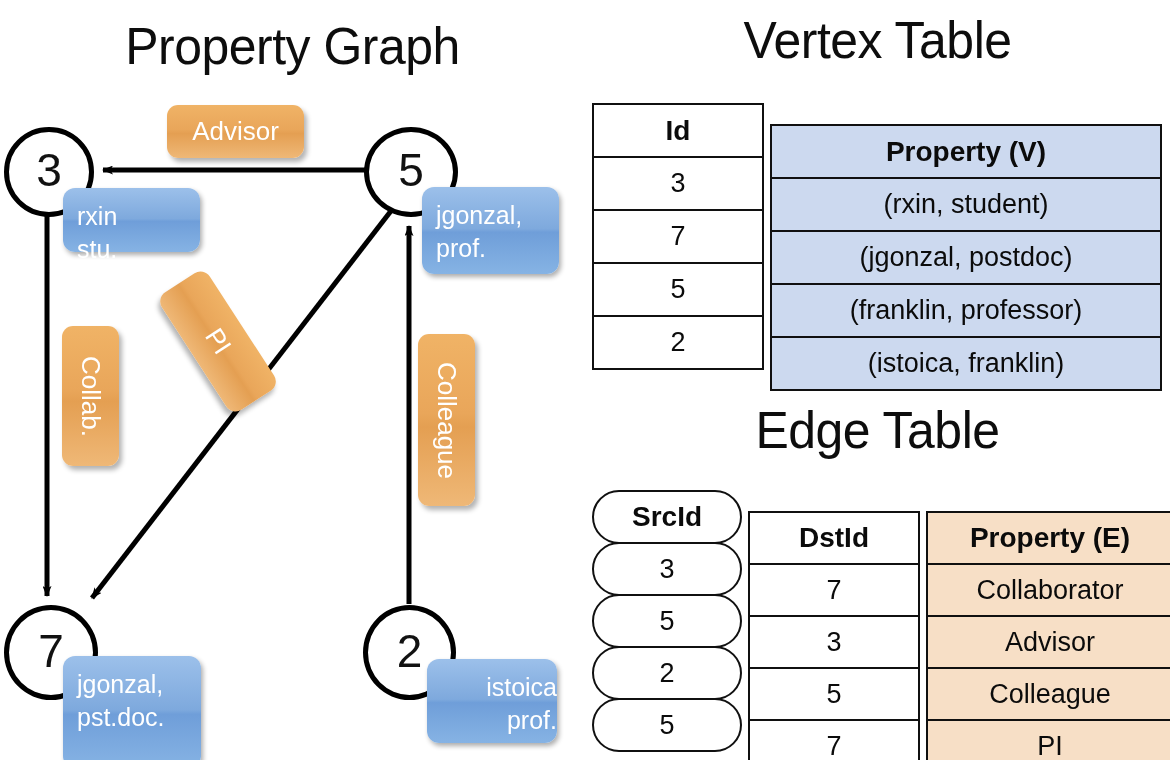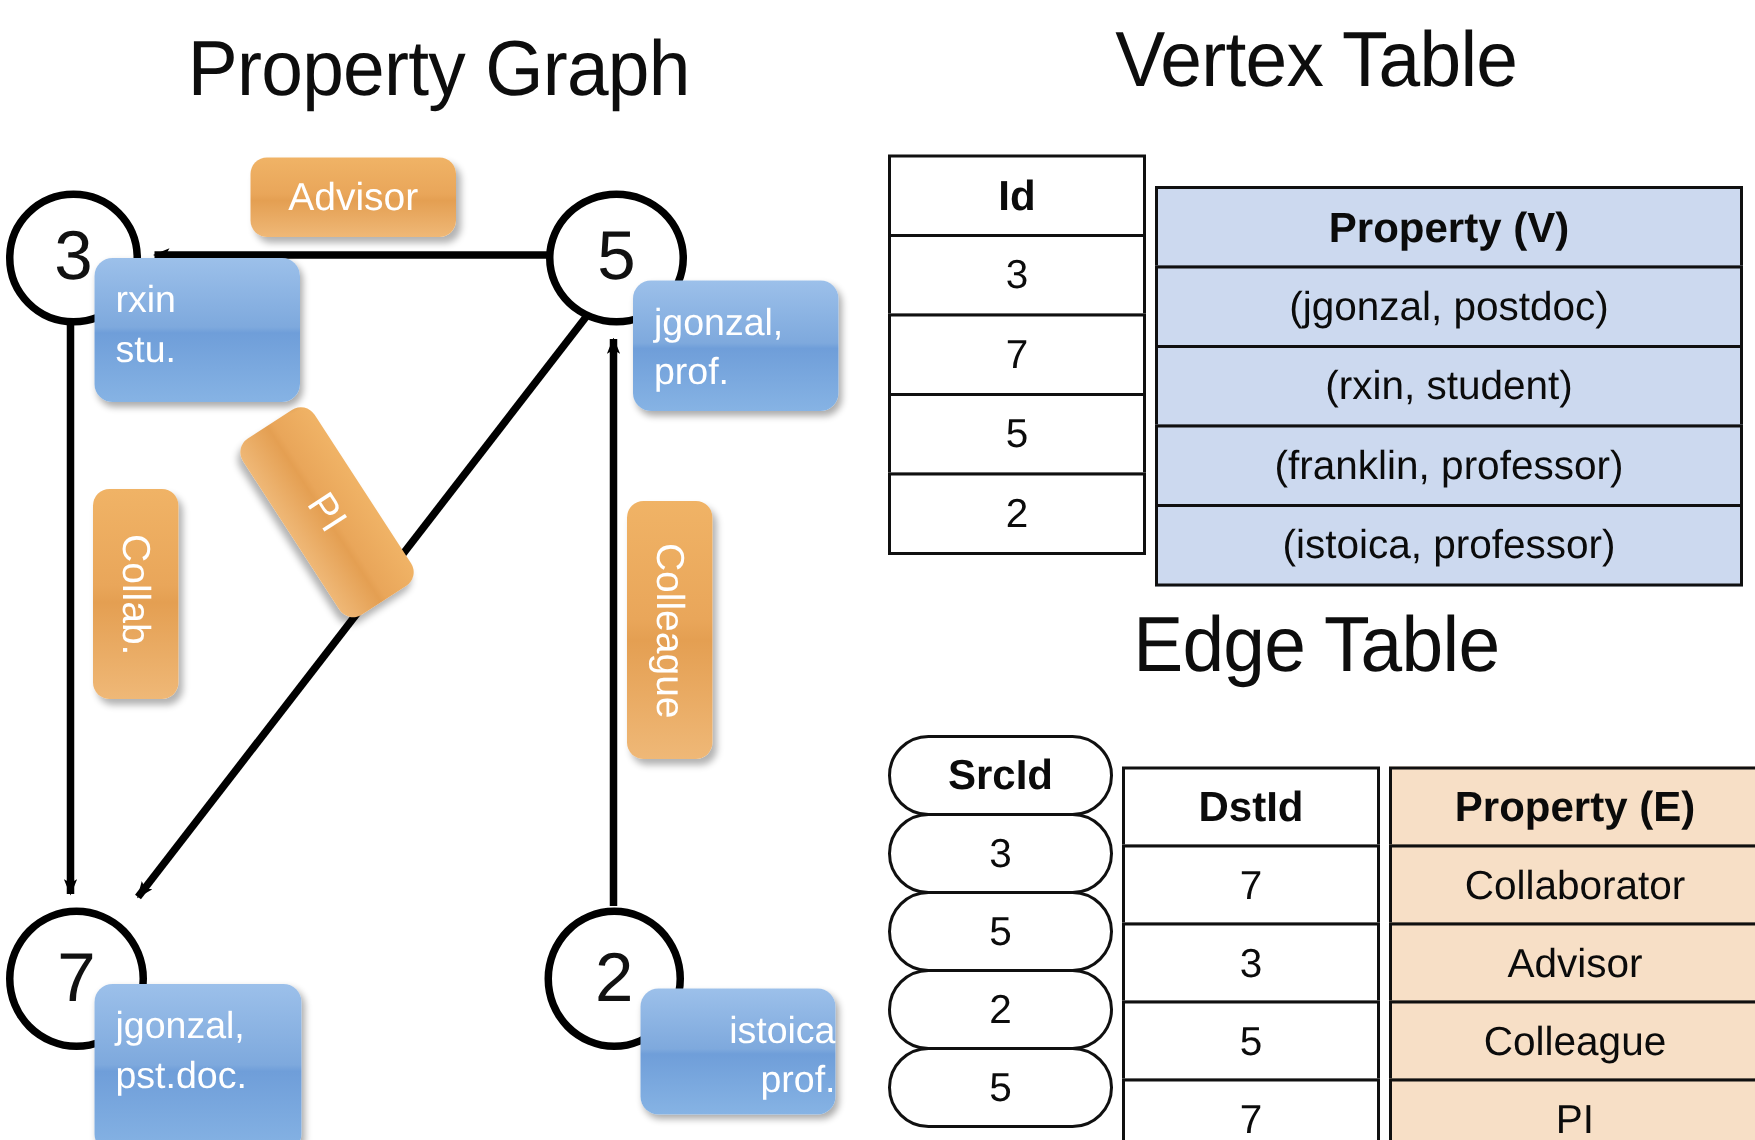--- a/index.html
+++ b/index.html
@@ -61,21 +61,21 @@
     background:linear-gradient(to bottom,#9cc0ea 0%,#7ea9dd 48%,#6f9ed9 52%,#86b3e4 100%);
     box-shadow:2px 3px 5px rgba(0,0,0,0.33);
     color:#fff;
     font-size:25px;
     font-weight:300;
     line-height:1.32;
     padding:12px 0 0 14px;
     box-sizing:border-box;
     z-index:8;
   }
-  #vprop-3{left:63px; top:172px; width:137px;height:96px;}
+  #vprop-3{left:63px; top:188px; width:137px;height:64px;}
   #vprop-5{left:422px;top:187px; width:137px;height:87px;}
   #vprop-7{left:63px; top:656px; width:138px;height:112px;}
   #vprop-2{left:427px;top:659px; width:130px;height:84px;text-align:right;}
 
   
   .eprop{
     position:absolute;
     border-radius:11px;
     background:linear-gradient(to bottom,#f0b366 0%,#e9a65a 46%,#e49f52 54%,#efb877 100%);
     box-shadow:3px 4px 5px rgba(0,0,0,0.30);
@@ -203,24 +203,24 @@
   <div class="tbl" id="vertex-table">
     <div class="tcol col-id">
       <div class="tcell head">Id</div>
       <div class="tcell">3</div>
       <div class="tcell">7</div>
       <div class="tcell">5</div>
       <div class="tcell">2</div>
     </div>
     <div class="tcol col-prop">
       <div class="tcell head">Property (V)</div>
+      <div class="tcell">(rxin, student)</div>
       <div class="tcell">(jgonzal, postdoc)</div>
-      <div class="tcell">(rxin, student)</div>
       <div class="tcell">(franklin, professor)</div>
-      <div class="tcell">(istoica, professor)</div>
+      <div class="tcell">(istoica, franklin)</div>
     </div>
   </div>
 
   <div class="tbl" id="edge-table">
     <div class="tcol col-src">
       <div class="tcell head">SrcId</div>
       <div class="tcell">3</div>
       <div class="tcell">5</div>
       <div class="tcell">2</div>
       <div class="tcell">5</div>

